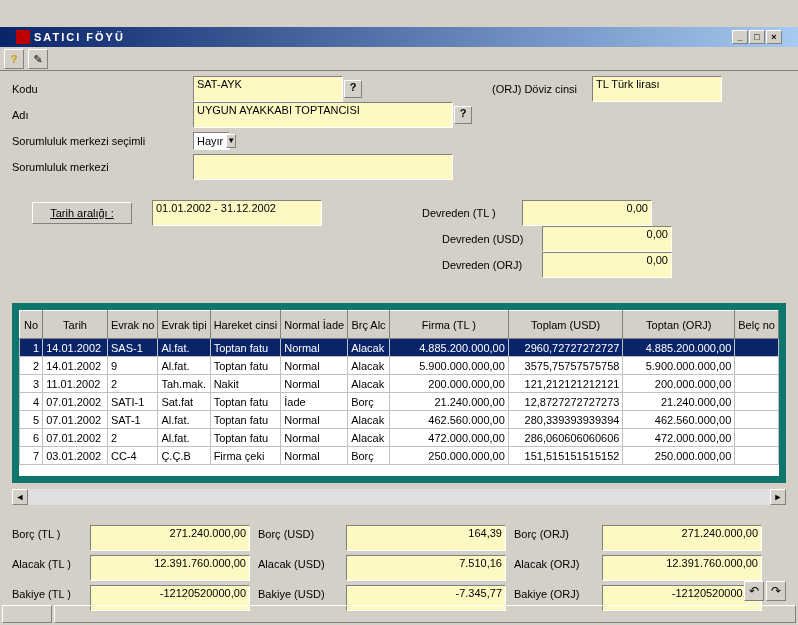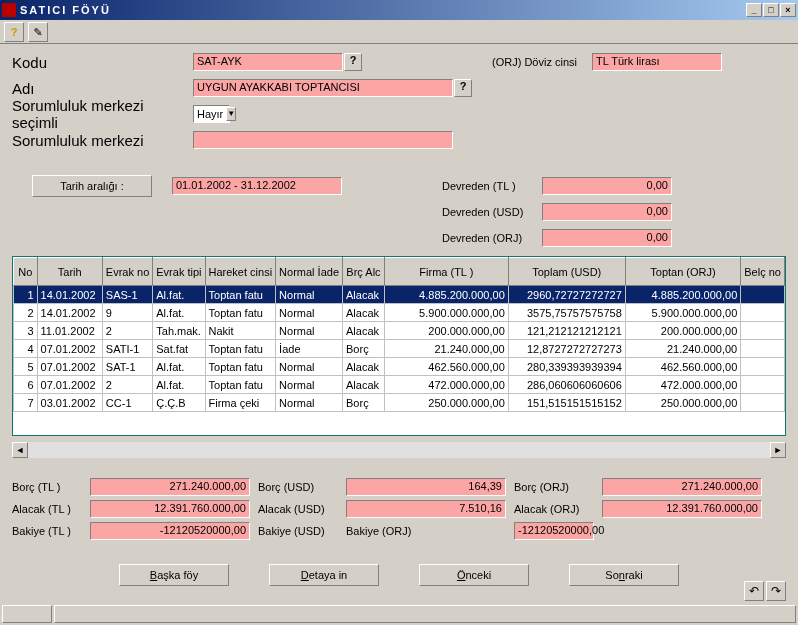--- a/index.html
+++ b/index.html
@@ -10,22 +10,23 @@
   width: 798px;
   height: 625px;
   overflow: hidden;
 }
 .titlebar {
   background: linear-gradient(to right, #0a246a, #a6caf0);
   color: white;
   height: 20px;
   display: flex;
   align-items: center;
-  padding: 0 2px;
+  padding: 0 16px;
   font-weight: bold;
+  margin-top: 27px;
 }
 .titlebar .icon {
   width: 14px; height: 14px;
   background: #b00;
   margin-right: 4px;
   display: inline-block;
 }
 .titlebar .title { flex: 1; letter-spacing: 2px; }
 .titlebar .winbtns { display: flex; gap: 1px; }
 .titlebar .winbtn {
@@ -57,31 +58,31 @@
   flex-direction: column;
   gap: 6px;
 }
 .form-row {
   display: flex;
   align-items: center;
   height: 20px;
 }
 .form-label {
   width: 181px;
-  font-size: 15px;
+  font-size: 11px;
 }
 .form-label-r {
   width: 100px;
   font-size: 11px;
 }
 .input-flat {
-  background: #fca5a5;
+  background: #fef9c3;
   border: 1px solid #808080;
   border-right-color: #fff; border-bottom-color: #fff;
-  height: 18px;
+  height: 26px;
   padding: 1px 3px;
   font-size: 11px;
 }
 .input-flat.rj { text-align: right; }
 .help-btn {
   width: 18px; height: 18px;
   border: 1px solid #808080;
   border-top-color: #fff; border-left-color: #fff;
   background: #d4d0c8;
   font-weight: bold;
@@ -109,24 +110,24 @@
   height: 22px;
   background: #d4d0c8;
   border: 1px solid #808080;
   border-top-color: #fff; border-left-color: #fff;
   font-size: 11px;
   cursor: pointer;
   text-align: center;
   line-height: 20px;
 }
 .grid-wrap {
-  border: 1px solid #0f766e;
+  border: 7px solid #0f766e;
   background: white;
   height: 180px;
-  margin-top: 2px;
+  margin-top: 22px;
   position: relative;
   overflow: hidden;
 }
 .grid {
   width: 100%;
   border-collapse: collapse;
   font-size: 11px;
 }
 .grid th, .grid td {
   border: 1px solid #c0c0c0;
@@ -242,21 +243,21 @@
 
   <div class="form-row">
     <div class="form-label">Sorumluluk merkezi</div>
     <div class="input-flat" style="width:260px;"></div>
   </div>
 
   <div style="height:14px;"></div>
 
   <div class="form-row">
     <div style="width:20px;"></div>
-    <div class="btn" style="width:120px;">Tarih aralığı :</div>
+    <div class="btn" style="width:100px;text-decoration:underline;">Tarih aralığı :</div>
     <div style="width:20px;"></div>
     <div class="input-flat" style="width:170px;">01.01.2002 - 31.12.2002</div>
     <div style="width:100px;"></div>
     <div class="form-label-r">Devreden (TL )</div>
     <div class="input-flat rj" style="width:130px;">0,00</div>
   </div>
 
   <div class="form-row">
     <div style="width:430px;"></div>
     <div class="form-label-r">Devreden (USD)</div>
@@ -374,21 +375,21 @@
             <td>Normal</td>
             <td>Alacak</td>
             <td class="rj">472.000.000,00</td>
             <td class="rj">286,060606060606</td>
             <td class="rj">472.000.000,00</td>
             <td></td>
           </tr>
           <tr>
             <td class="rj">7</td>
             <td>03.01.2002</td>
-            <td>CC-1</td>
+            <td>CC-4</td>
             <td>Ç.Ç.B</td>
             <td>Firma çeki</td>
             <td>Normal</td>
             <td>Borç</td>
             <td class="rj">250.000.000,00</td>
             <td class="rj">151,515151515152</td>
             <td class="rj">250.000.000,00</td>
             <td></td>
           </tr>
         </tbody>
@@ -411,20 +412,21 @@
     <div class="lbl">Alacak (TL )</div>
     <div class="input-flat rj">12.391.760.000,00</div>
     <div class="lbl">Alacak (USD)</div>
     <div class="input-flat rj">7.510,16</div>
     <div class="lbl">Alacak (ORJ)</div>
     <div class="input-flat rj">12.391.760.000,00</div>
 
     <div class="lbl">Bakiye (TL )</div>
     <div class="input-flat rj">-12120520000,00</div>
     <div class="lbl">Bakiye (USD)</div>
+    <div class="input-flat rj">-7.345,77</div>
     <div class="lbl">Bakiye (ORJ)</div>
     <div class="input-flat rj">-12120520000,00</div>
   </div>
 
   <div class="btnrow">
     <div class="btn"><u>B</u>aşka föy</div>
     <div class="btn"><u>D</u>etaya in</div>
     <div class="btn"><u>Ö</u>nceki</div>
     <div class="btn">So<u>n</u>raki</div>
   </div>

